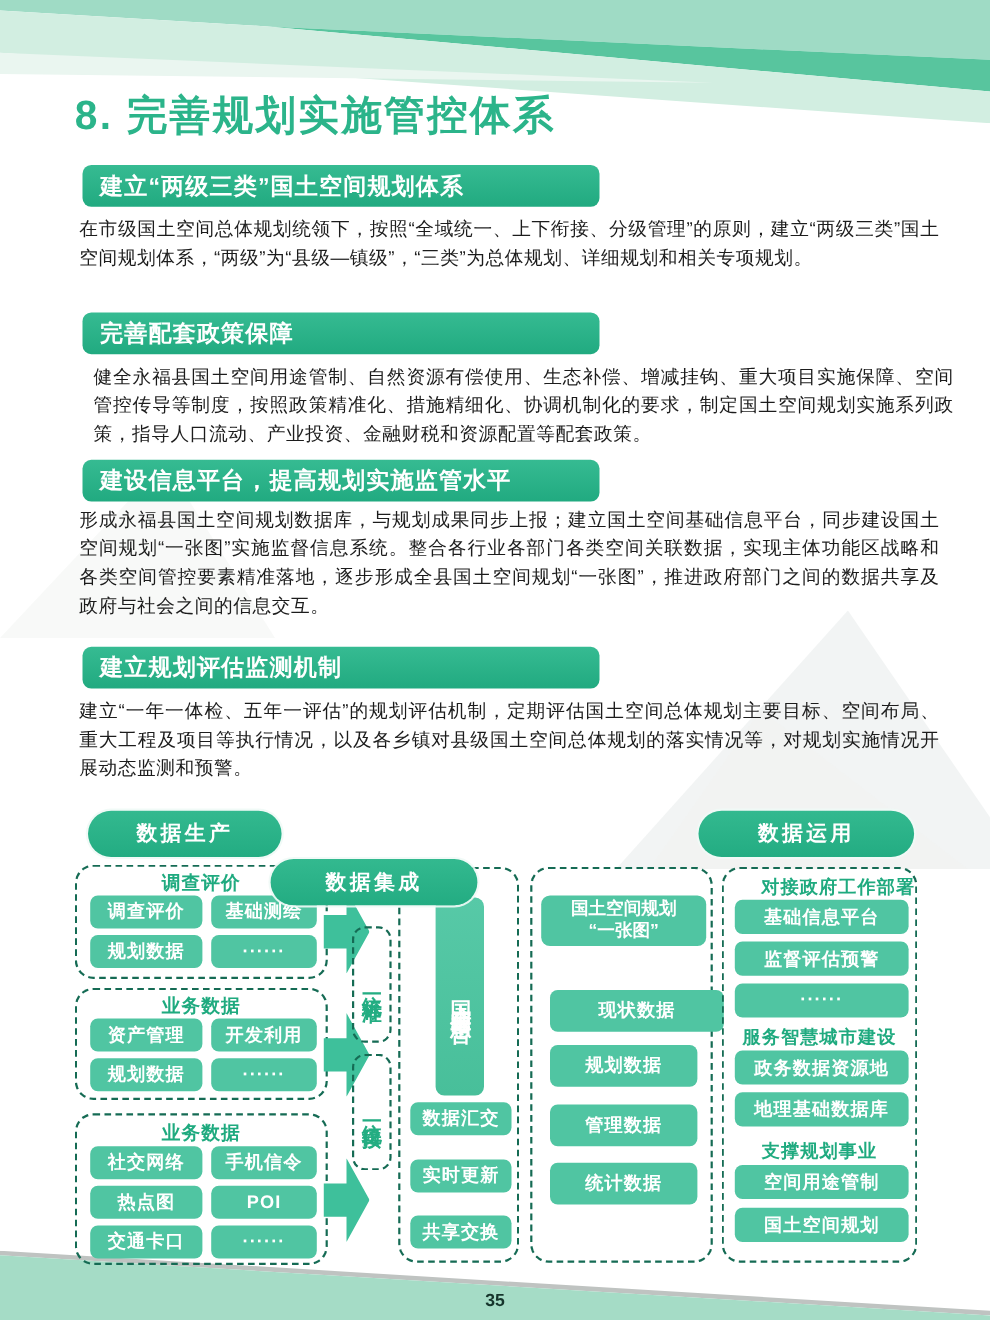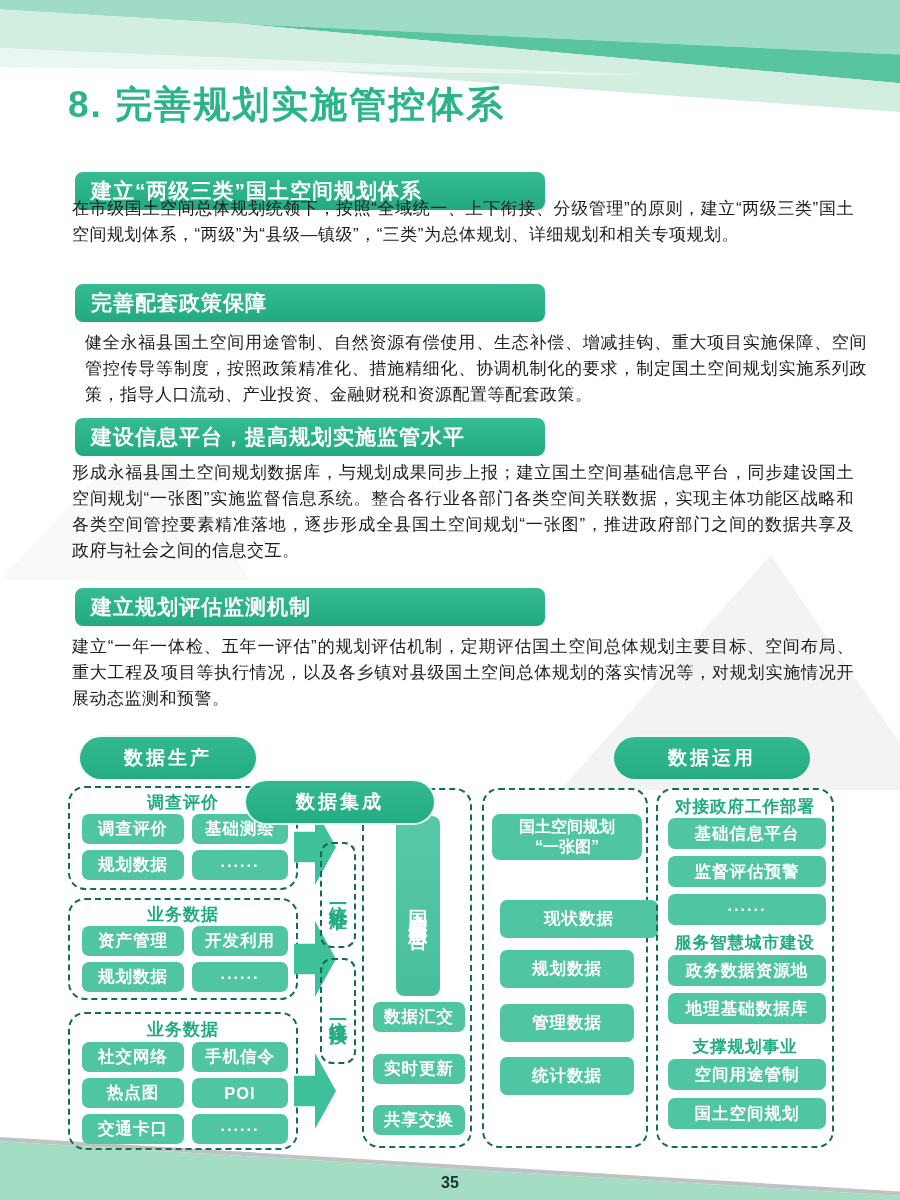--- a/index.html
+++ b/index.html
@@ -74,35 +74,35 @@
 
   <div class="wm" style="left:560px; top:555px; width:340px; height:235px; background:#eaedec; opacity:.6;
               clip-path:polygon(62% 0,100% 80%,100% 100%,0 100%);"></div>
   <div class="wm" style="left:590px; top:645px; width:290px; height:145px; background:#f1f2f1; opacity:.65;
               clip-path:polygon(35% 0,100% 100%,0 100%);"></div>
   <div class="wm" style="left:0; top:420px; width:250px; height:160px; background:#f3f4f3; opacity:.55;
               clip-path:polygon(60% 0,100% 100%,0 100%);"></div>
 
   <div class="title">8. 完善规划实施管控体系</div>
 
-  <div class="sec-h" style="top:150px;margin-top:22px;">建立“两级三类”国土空间规划体系</div>
+  <div class="sec-h" style="top:150px;">建立“两级三类”国土空间规划体系</div>
   <p class="sec-p" style="top:196px;">在市级国土空间总体规划统领下，按照“全域统一、上下衔接、分级管理”的原则，建立“两级三类”国土空间规划体系，“两级”为“县级—镇级”，“三类”为总体规划、详细规划和相关专项规划。</p>
 
   <div class="sec-h" style="top:284px;">完善配套政策保障</div>
   <p class="sec-p" style="top:330px;margin-left:13px;">健全永福县国土空间用途管制、自然资源有偿使用、生态补偿、增减挂钩、重大项目实施保障、空间管控传导等制度，按照政策精准化、措施精细化、协调机制化的要求，制定国土空间规划实施系列政策，指导人口流动、产业投资、金融财税和资源配置等配套政策。</p>
 
   <div class="sec-h" style="top:418px;">建设信息平台，提高规划实施监管水平</div>
   <p class="sec-p" style="top:460px;">形成永福县国土空间规划数据库，与规划成果同步上报；建立国土空间基础信息平台，同步建设国土空间规划“一张图”实施监督信息系统。整合各行业各部门各类空间关联数据，实现主体功能区战略和各类空间管控要素精准落地，逐步形成全县国土空间规划“一张图”，推进政府部门之间的数据共享及政府与社会之间的信息交互。</p>
 
   <div class="sec-h" style="top:588px;">建立规划评估监测机制</div>
   <p class="sec-p" style="top:634px;">建立“一年一体检、五年一评估”的规划评估机制，定期评估国土空间总体规划主要目标、空间布局、重大工程及项目等执行情况，以及各乡镇对县级国土空间总体规划的落实情况等，对规划实施情况开展动态监测和预警。</p>
 
   <div class="pill" style="left:80px;  width:176px; z-index:4;">数据生产</div>
   <div class="pill" style="left:246px; width:188px; z-index:3;margin-top:44px;">数据集成</div>
-  <div class="pill" style="left:614px; width:196px; z-index:1;">数据运用</div>
+  <div class="pill" style="left:635px; width:196px; z-index:1;">数据运用</div>
 
   <div class="dash" style="left:68px; top:786px; width:230px; height:104px;">
     <div class="gtitle" style="top:3px;">调查评价</div>
     <div class="sbox" style="left:12px;  top:26px; width:102px; height:30px;">调查评价</div>
     <div class="sbox" style="left:122px; top:26px; width:96px;  height:30px;">基础测绘</div>
     <div class="sbox" style="left:12px;  top:62px; width:102px; height:30px;">规划数据</div>
     <div class="sbox" style="left:122px; top:62px; width:96px;  height:30px;">······</div>
   </div>
 
   <div class="dash" style="left:68px; top:898px; width:230px; height:102px;">
@@ -142,21 +142,21 @@
       <span>国土空间规划</span>
       <span>“一张图”</span>
     </div>
     <div class="sbox" style="left:16px; top:110px; width:158px; height:38px;">现状数据</div>
     <div class="sbox" style="left:16px; top:160px; width:134px; height:38px;">规划数据</div>
     <div class="sbox" style="left:16px; top:214px; width:134px; height:38px;">管理数据</div>
     <div class="sbox" style="left:16px; top:267px; width:134px; height:38px;">统计数据</div>
   </div>
 
   <div class="dash" style="left:656px; top:788px; width:178px; height:360px;">
-    <div class="gtitle" style="top:6px; font-size:16.5px;">对接政府工作部署</div>
+    <div class="gtitle" style="top:6px; font-size:16.5px;text-align:right;">对接政府工作部署</div>
     <div class="sbox" style="left:10px; top:28px;  width:158px; height:31px;">基础信息平台</div>
     <div class="sbox" style="left:10px; top:66px;  width:158px; height:31px;">监督评估预警</div>
     <div class="sbox" style="left:10px; top:104px; width:158px; height:31px;">······</div>
     <div class="gtitle" style="top:142px; font-size:16.5px;">服务智慧城市建设</div>
     <div class="sbox" style="left:10px; top:203px; width:158px; height:31px;">地理基础数据库</div>
     <div class="sbox" style="left:10px; top:165px; width:158px; height:31px;">政务数据资源地</div>
     <div class="gtitle" style="top:246px; font-size:16.5px;">支撑规划事业</div>
     <div class="sbox" style="left:10px; top:269px; width:158px; height:31px;">空间用途管制</div>
     <div class="sbox" style="left:10px; top:308px; width:158px; height:31px;">国土空间规划</div>
   </div>

